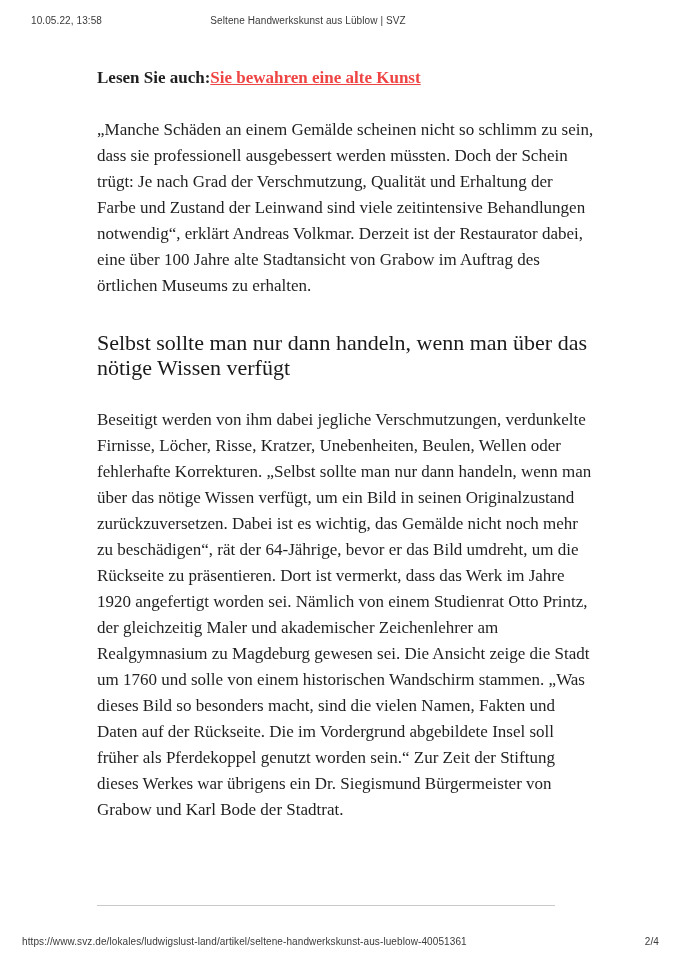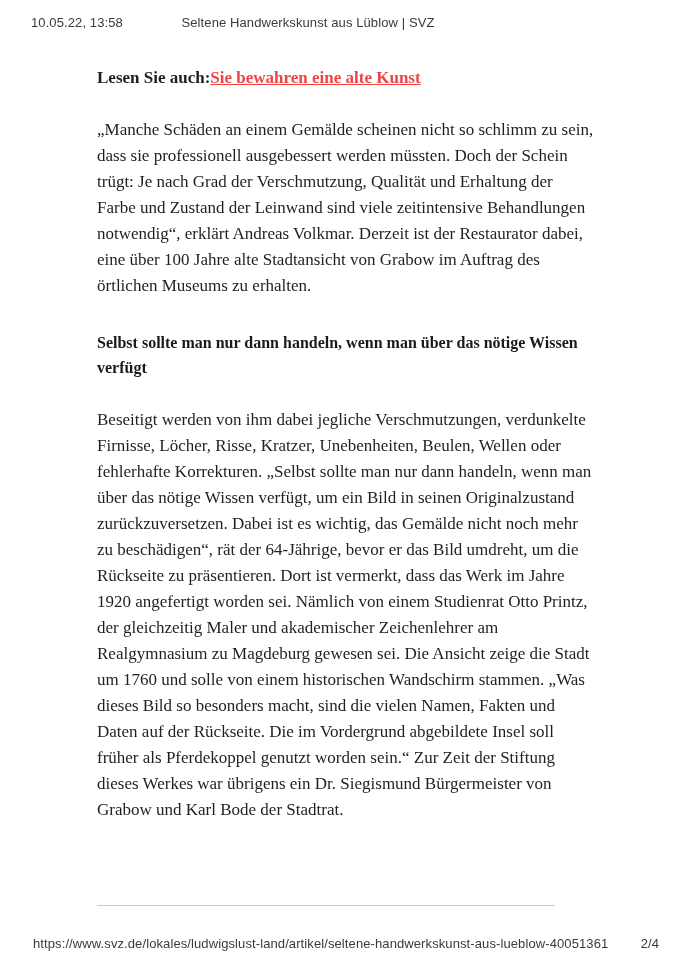--- a/index.html
+++ b/index.html
@@ -10,28 +10,28 @@
     position: relative;
     font-family: "Liberation Serif", serif;
     color: #1f1f1f;
     overflow: hidden;
   }
 
   
   .meta {
     position: absolute;
     font-family: "Liberation Sans", sans-serif;
-    font-size: 13px;
+    font-size: 10px;
     color: #3a3a3a;
     letter-spacing: 0.1px;
     white-space: nowrap;
   }
   .hdr-date  { top: 15px; left: 31px; }
   .hdr-title { top: 15px; left: 0; width: 616px; text-align: center; }
-  .ftr-url   { top: 936px; left: 33px; }
+  .ftr-url   { top: 936px; left: 22px; }
   .ftr-page  { top: 936px; right: 29px; }
 
   
   .content {
     position: absolute;
     top: 65px;
     left: 97px;
     width: 497px;
     font-size: 17px;
     line-height: 26px;
@@ -39,24 +39,24 @@
   .content p { margin: 0 0 26px 0; }
   .content p.no-gap { margin-bottom: 0; }
   .read-also { font-weight: bold; }
   .read-also a.link {
     color: #ef4444;
     text-decoration: underline;
     font-weight: bold;
     cursor: pointer;
   }
   .content h2 {
-    font-size: 16px;
+    font-size: 22px;
     line-height: 25px;
     margin: 31px 0 27px 0;
-    font-weight: bold;
+    font-weight: normal;
     color: #1a1a1a;
   }
 
   
   .divider {
     position: absolute;
     top: 905px;
     left: 97px;
     width: 458px;
     border: none;

